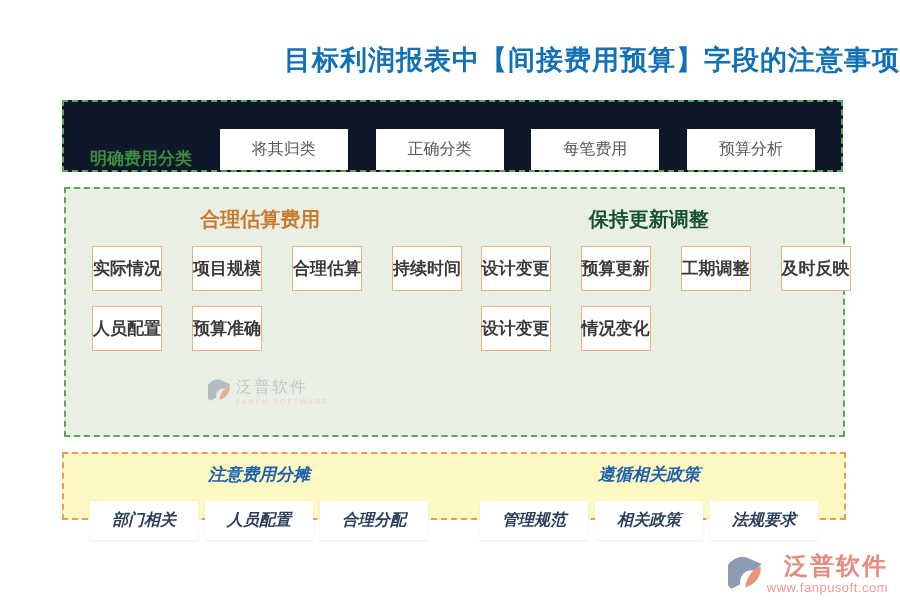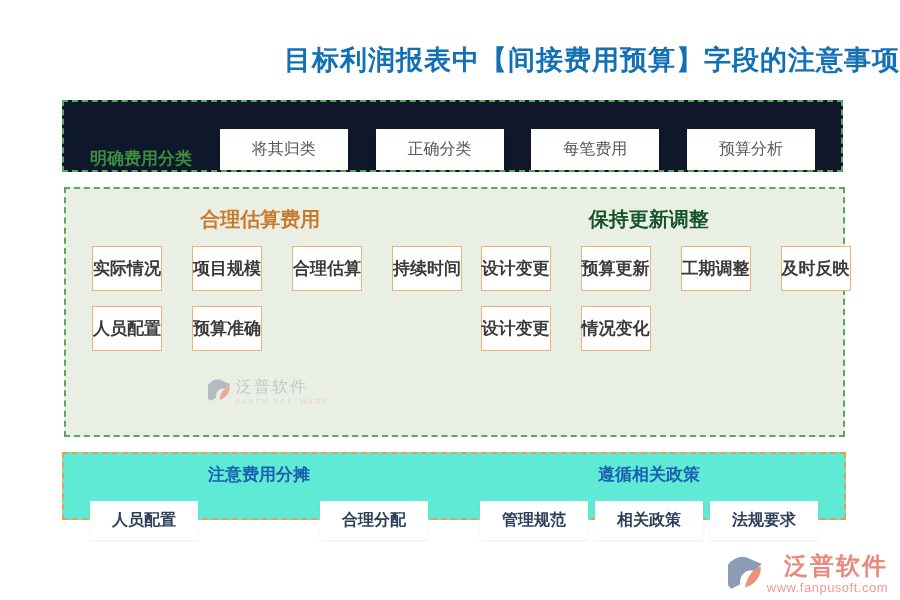--- a/index.html
+++ b/index.html
@@ -29,22 +29,22 @@
   .hdr-orange{color:#c7792e;}
   .hdr-green{color:#14532d;}
   .s2grid{display:grid;grid-template-columns:1fr 1fr 1fr 1fr;column-gap:30px;row-gap:15px;
           width:100%;box-sizing:border-box;padding:0 26px;}
   .cell{background:#ffffff;border:1px solid #edb27c;height:45px;box-sizing:border-box;
         display:flex;align-items:center;justify-content:center;
         font-size:17px;font-weight:bold;color:#3a3a3a;white-space:nowrap;}
 
   
   .s3{position:absolute;left:62px;top:452px;width:784px;height:68px;
-      background:#5eead4;border:2px dashed #eb9b52;box-sizing:border-box;
-      display:flex;}
+      background:#fef9c3;border:2px dashed #eb9b52;box-sizing:border-box;
+      display:flex;font-style:italic;}
   .s3col{width:50%;display:flex;flex-direction:column;align-items:center;}
   .s3hdr{margin-top:9px;font-size:17px;font-weight:bold;color:#1c5fb0;}
   .s3row{display:flex;width:100%;box-sizing:border-box;padding:0 26px;
          justify-content:space-between;margin-top:15px;}
   .s3btn{background:#ffffff;color:#2b3f5c;font-size:16px;font-weight:bold;
          padding:9px 22px;white-space:nowrap;box-shadow:0 1px 2px rgba(0,0,0,.07);}
 
   
   .watermark{position:absolute;left:208px;top:379px;display:flex;align-items:flex-start;
              z-index:5;opacity:.85;pointer-events:none;}
@@ -97,20 +97,21 @@
         <div class="cell">设计变更</div>
         <div class="cell">情况变化</div>
       </div>
     </div>
   </div>
 
   <div class="s3">
     <div class="s3col">
       <div class="s3hdr">注意费用分摊</div>
       <div class="s3row">
+        <span class="s3btn">部门相关</span>
         <span class="s3btn">人员配置</span>
         <span class="s3btn">合理分配</span>
       </div>
     </div>
     <div class="s3col">
       <div class="s3hdr">遵循相关政策</div>
       <div class="s3row">
         <span class="s3btn">管理规范</span>
         <span class="s3btn">相关政策</span>
         <span class="s3btn">法规要求</span>

